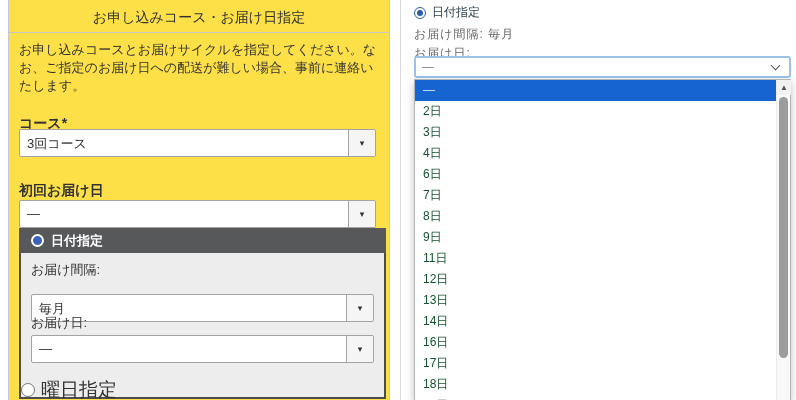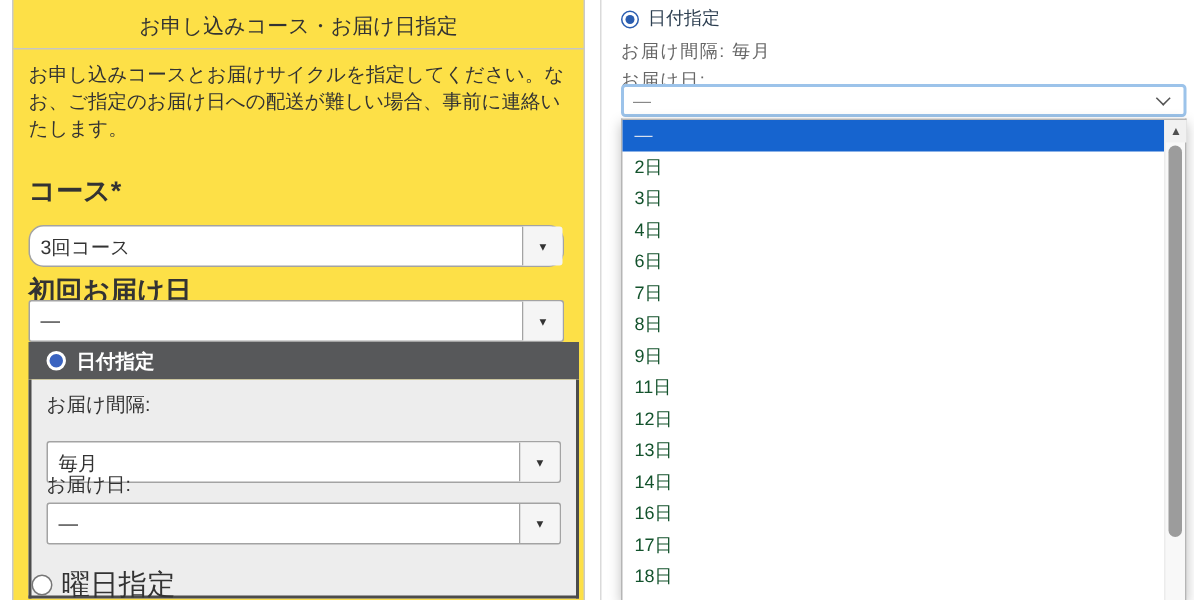--- a/index.html
+++ b/index.html
@@ -7,21 +7,21 @@
     font-family:"Liberation Sans","DejaVu Sans",sans-serif; color:#333; }
 
   
   .card-left { position:absolute; left:8px; top:0; width:382px; height:400px;
     border-left:1px solid #c9c9c9; border-right:1px solid #c9c9c9; background:#fde047; }
   .card-title { position:absolute; top:0; left:0; right:0; height:33px;
     border-bottom:1px solid #c6c6c6; text-align:center; font-size:14px;
     padding-top:9px; color:#333; }
   .card-desc { position:absolute; top:41px; left:10px; right:8px;
     font-size:13px; line-height:18px; color:#333; }
-  .fld-label { position:absolute; left:10px; font-size:18px; font-weight:bold; color:#333; }
+  .fld-label { position:absolute; left:10px; font-size:14px; font-weight:bold; color:#333; }
 
   .select { position:absolute; left:10px; right:13px; height:28px;
     border:1px solid #a3a3a3; border-radius:2px; background:#fff; display:flex; }
   .sel-value { flex:1; font-size:13px; color:#333; padding:5px 0 0 7px;
     white-space:nowrap; overflow:hidden; }
   .sel-btn { width:27px; border-left:1px solid #a3a3a3; background:#f5f5f5;
     display:flex; align-items:center; justify-content:center;
     border-radius:0 2px 2px 0; cursor:pointer; }
   .caret-down { font-size:9px; color:#333; line-height:1; }
 
@@ -77,21 +77,21 @@
 </style>
 </head>
 <body>
 
 <div class="card-left">
   <div class="card-title">お申し込みコース・お届け日指定</div>
 
   <div class="card-desc">お申し込みコースとお届けサイクルを指定してください。なお、ご指定のお届け日への配送が難しい場合、事前に連絡いたします。</div>
 
   <div class="fld-label" style="top:115px;">コース*</div>
-  <div class="select" style="top:150px;border-radius:10px;">
+  <div class="select" style="top:129px;">
     <div class="sel-value">3回コース</div>
     <div class="sel-btn">
       <span class="caret-down">▾</span>
     </div>
   </div>
 
   <div class="fld-label" style="top:182px;">初回お届け日</div>
   <div class="select" style="top:200px;">
     <div class="sel-value">—</div>
     <div class="sel-btn">

